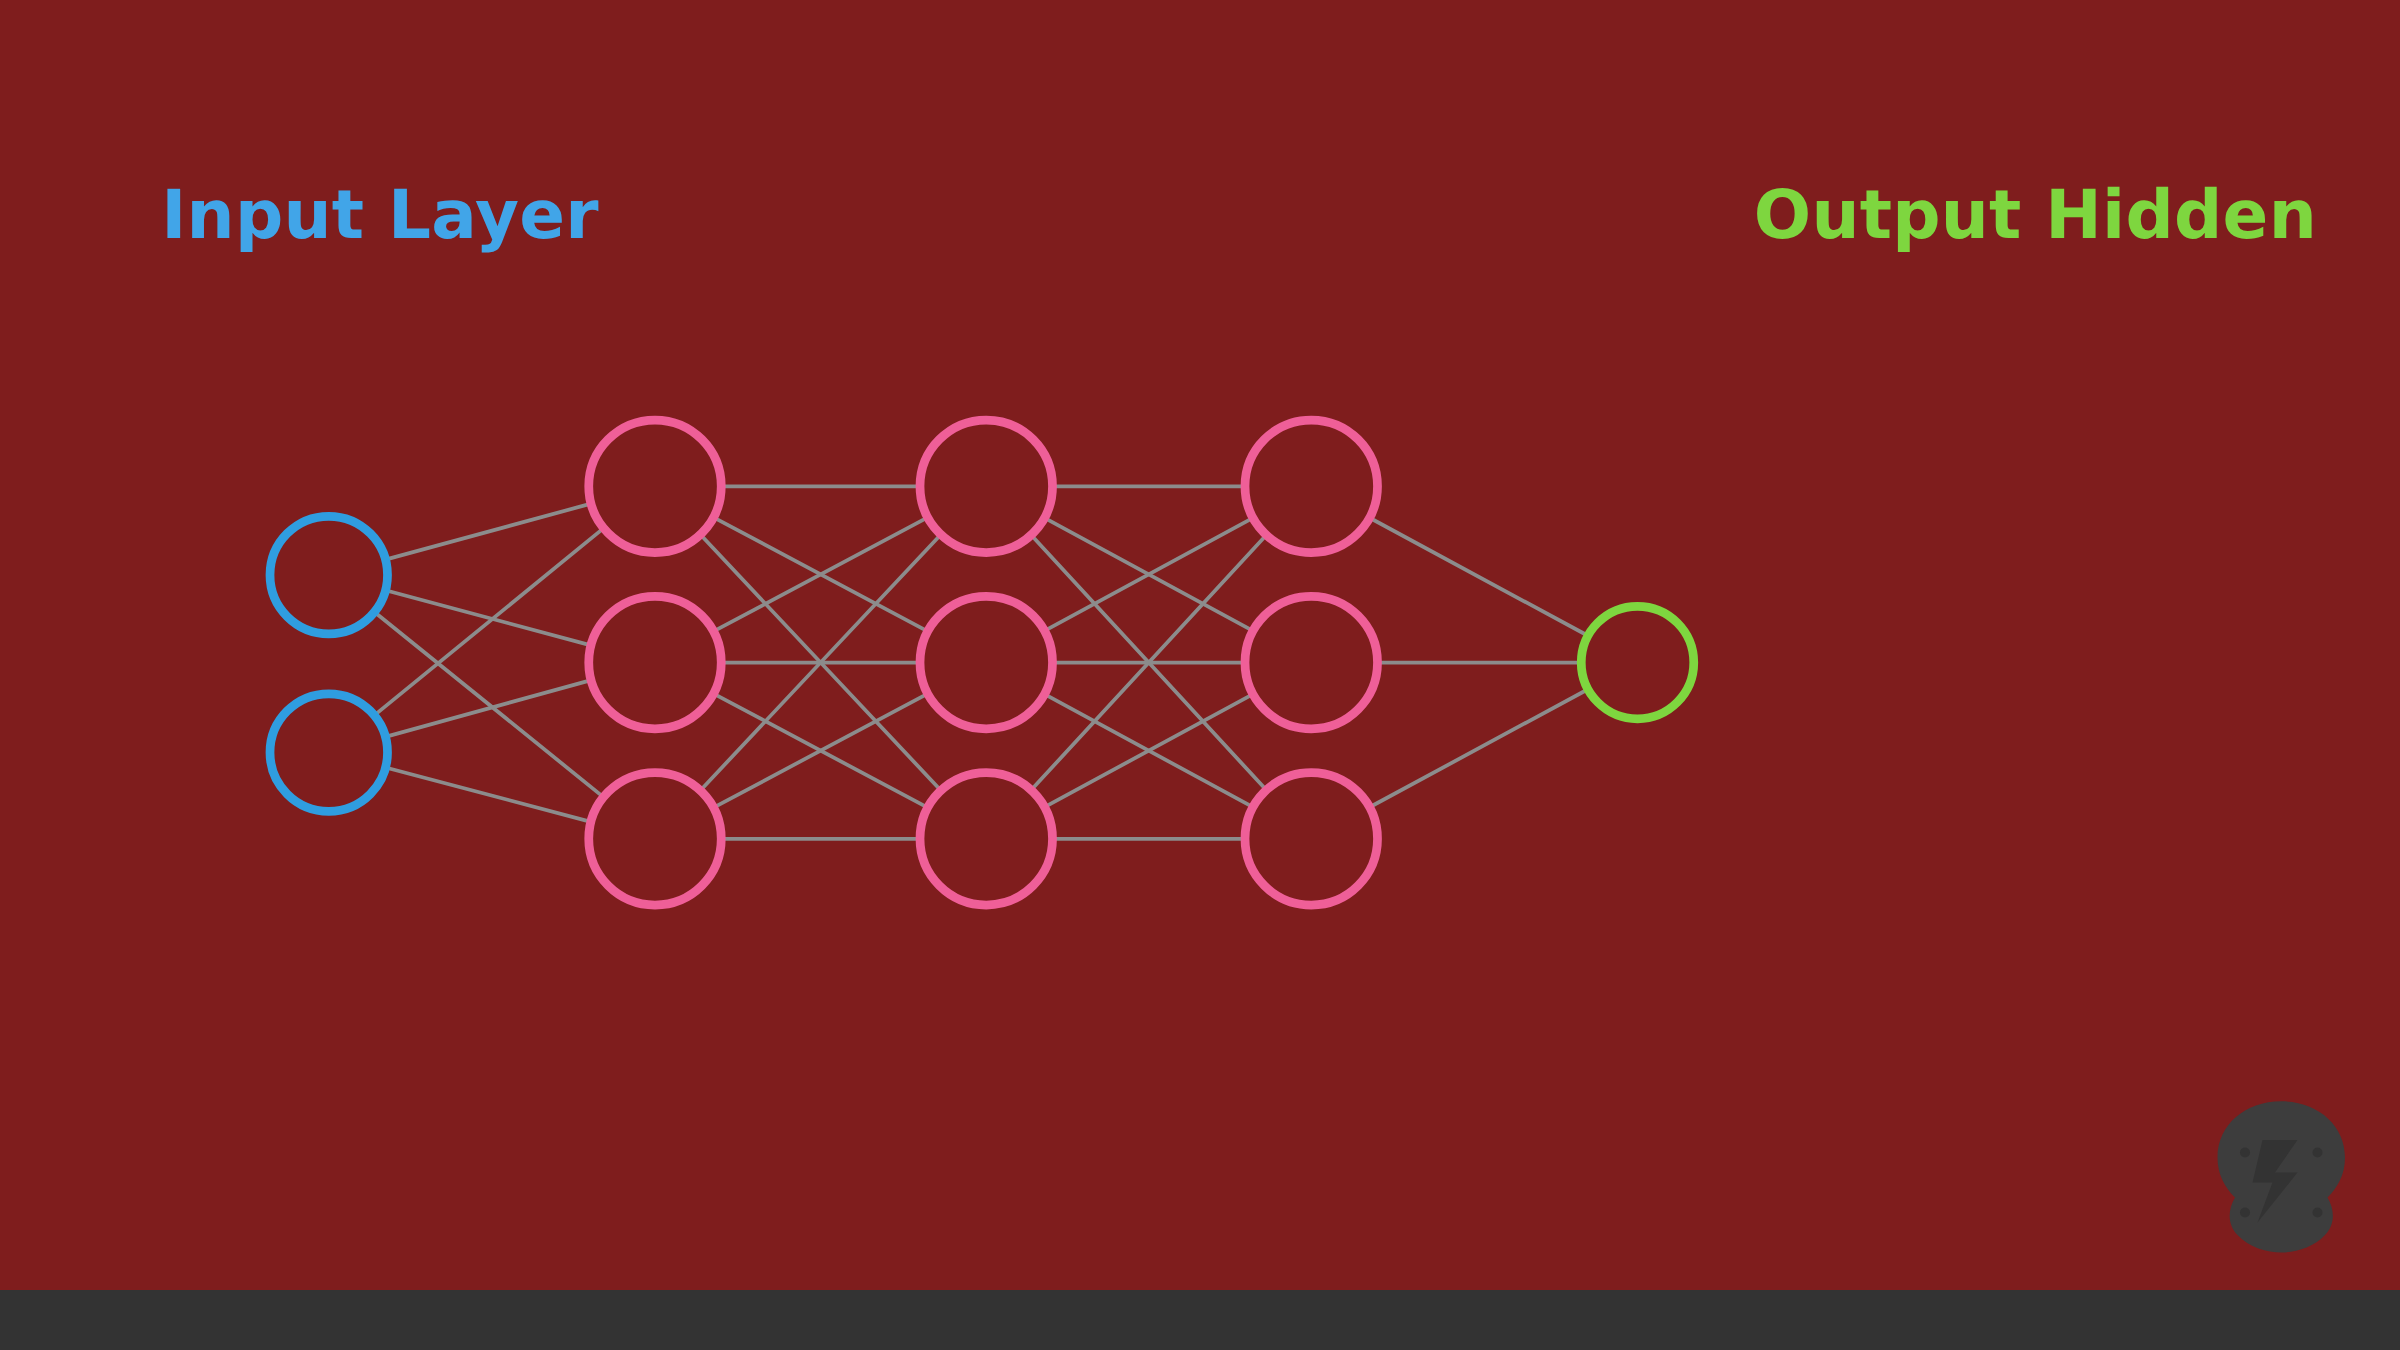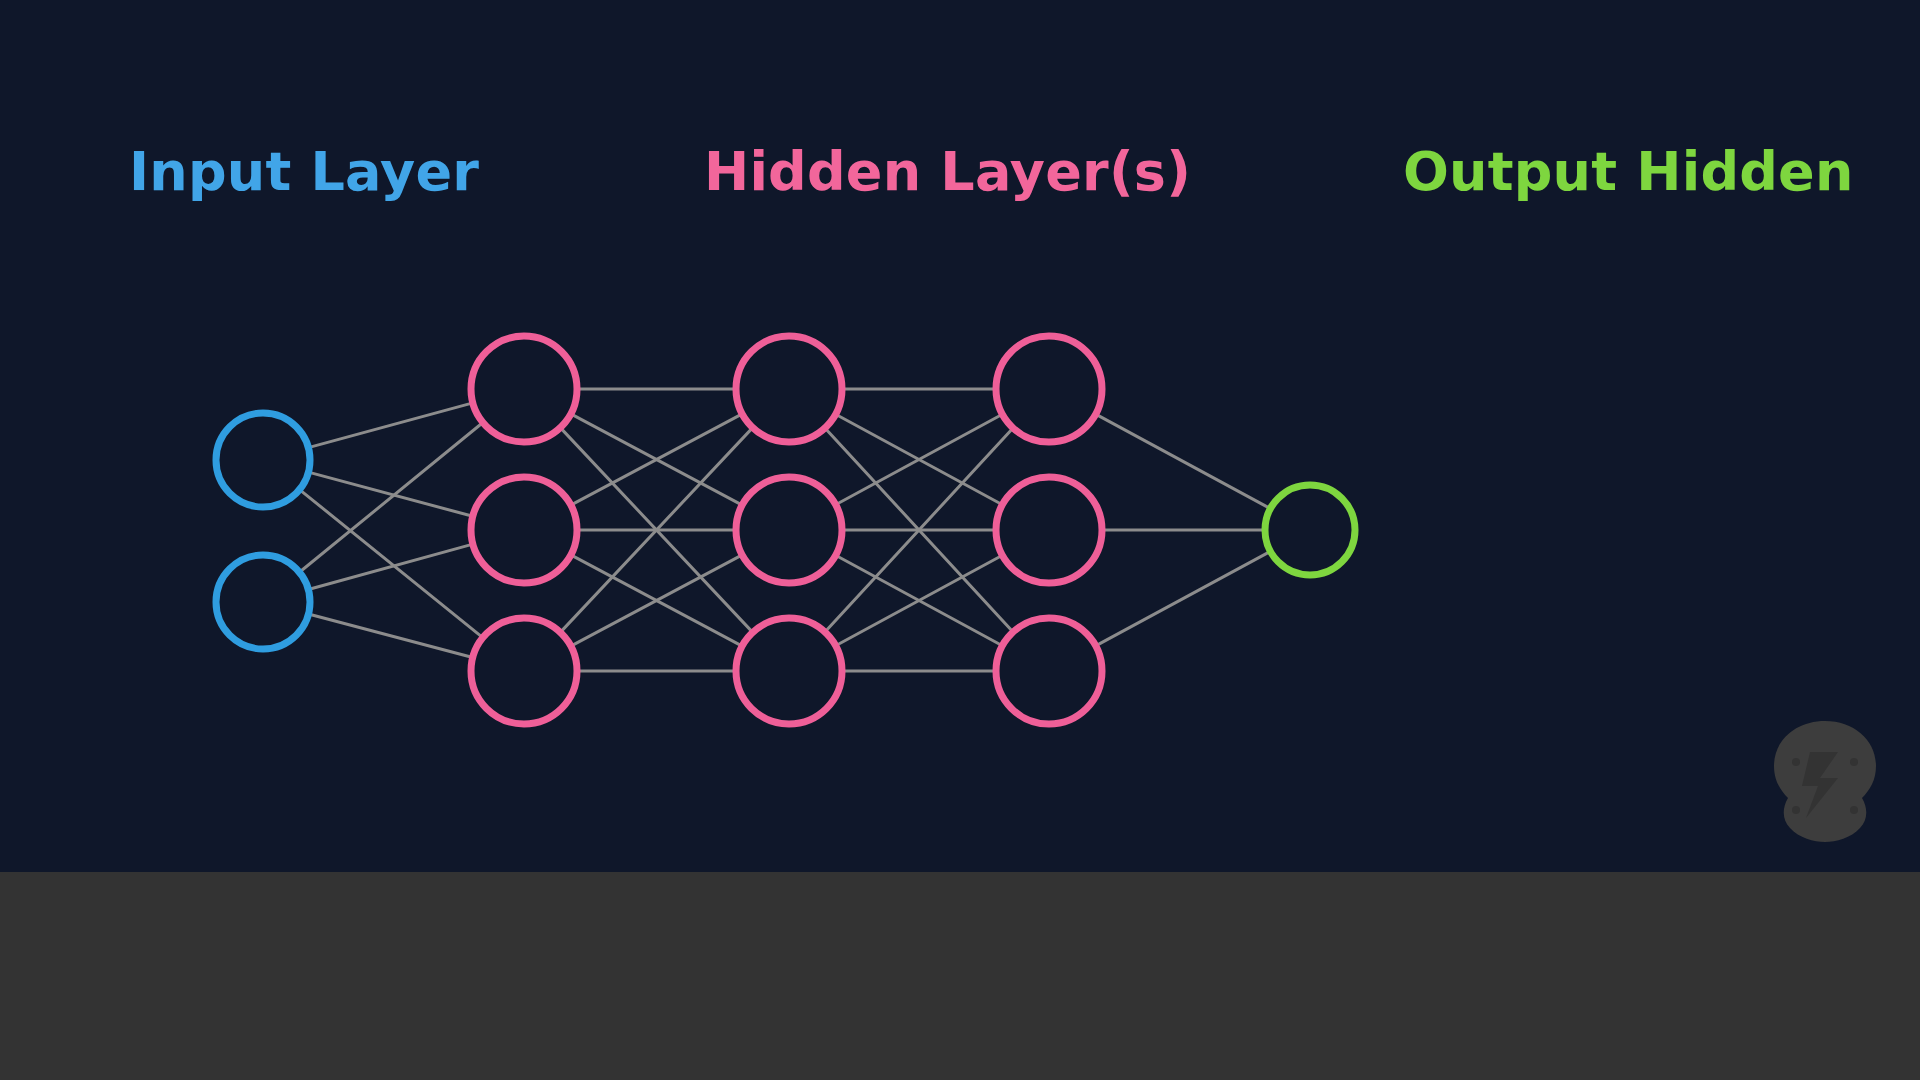--- a/index.html
+++ b/index.html
@@ -10,22 +10,22 @@
   }
   body {
     width: 1920px;
     height: 1080px;
     overflow: hidden;
     font-family: "DejaVu Sans", "Liberation Sans", sans-serif;
   }
   #stage {
     position: relative;
     width: 1920px;
-    height: 872px;
-    background: #0f172a;
+    height: 1032px;
+    background: #7f1d1d;
     text-align: right;
   }
   #diagram-svg {
     position: absolute;
     top: 0;
     left: 0;
     width: 1920px;
     height: 1080px;
     display: block;
   }
@@ -108,21 +108,20 @@
         <circle cx="789" cy="671" r="53" fill="none" stroke="#ef5f98" stroke-width="7"></circle>
         <circle cx="1049" cy="389" r="53" fill="none" stroke="#ef5f98" stroke-width="7"></circle>
         <circle cx="1049" cy="530" r="53" fill="none" stroke="#ef5f98" stroke-width="7"></circle>
         <circle cx="1049" cy="671" r="53" fill="none" stroke="#ef5f98" stroke-width="7"></circle>
         <circle cx="1310" cy="530" r="45" fill="none" stroke="#7ed63f" stroke-width="7"></circle>
       </g>
   </svg>
 
   <div class="layer-label" id="label-input">Input Layer</div>
 
-  <div class="layer-label" id="label-hidden">Hidden Layer(s)</div>
 
   <div class="layer-label" id="label-output">Output Hidden</div>
 
   <svg id="watermark" viewBox="0 0 118 128" xmlns="http://www.w3.org/2000/svg">
     <path d="M59 3 C 30 3, 8 22, 8 48 C 8 62, 14 72, 22 80 C 16 90, 16 102, 24 110
              C 33 120, 48 124, 59 124 C 70 124, 85 120, 94 110 C 102 102, 102 90, 96 80
              C 104 72, 110 62, 110 48 C 110 22, 88 3, 59 3 Z" fill="#3d3d3d"></path>
     <path d="M44 34 L 72 34 L 54 60 L 72 60 L 40 100 L 52 68 L 36 68 Z" fill="#333333"></path>
     <circle cx="30" cy="44" r="4" fill="#333333"></circle>
     <circle cx="88" cy="44" r="4" fill="#333333"></circle>

